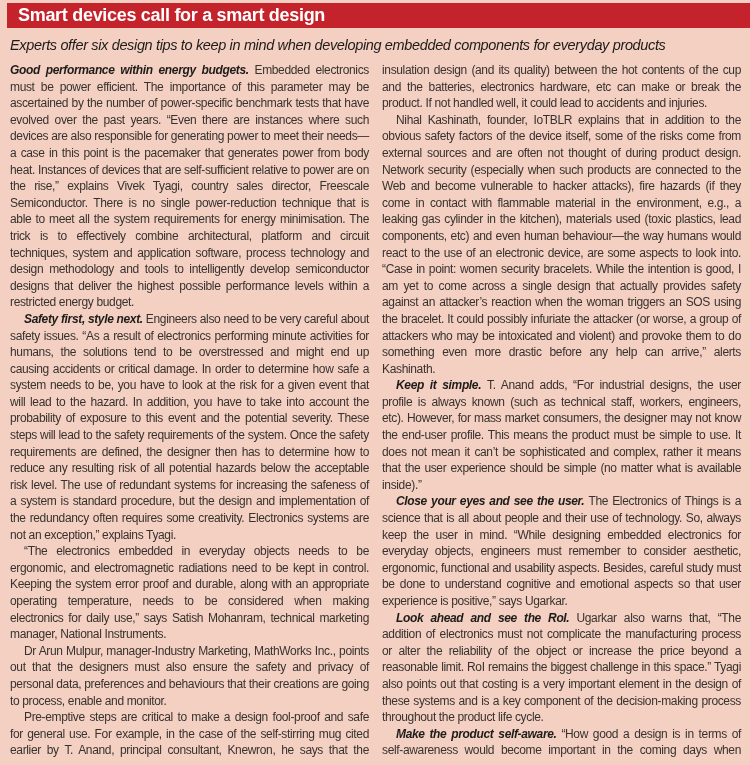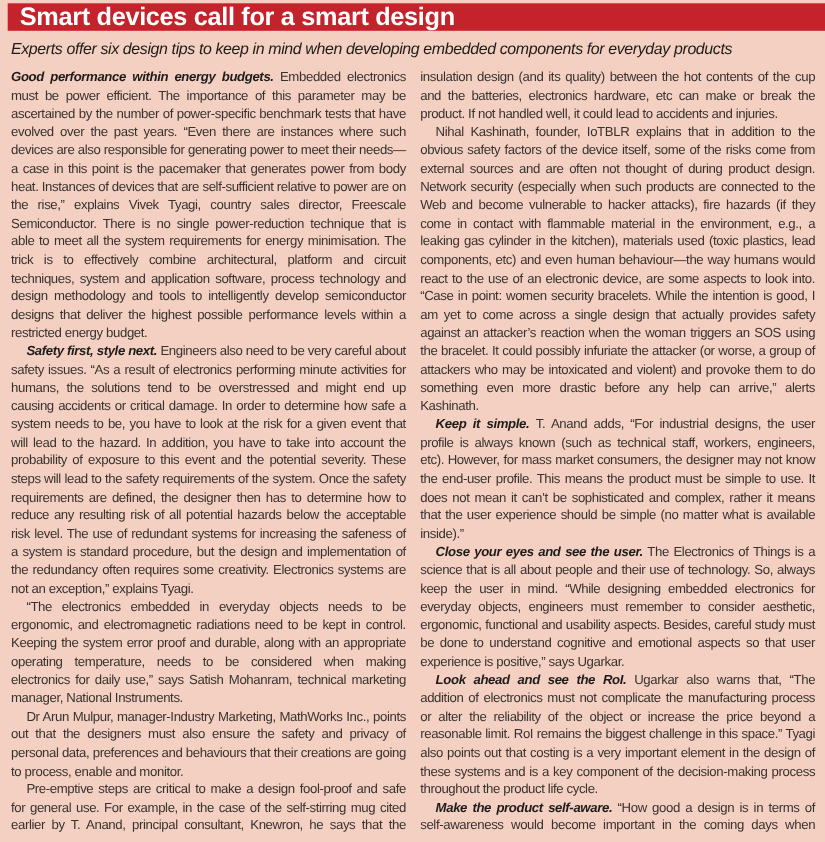--- a/index.html
+++ b/index.html
@@ -19,21 +19,21 @@
   .banner{
     margin:3px 0 0 7px;
     height:25px;
     background:var(--banner);
     display:flex;
     align-items:center;
     padding-left:11px;
   }
   .banner h1{
     color:var(--title);
-    font-size:23px;
+    font-size:18px;
     font-weight:bold;
     letter-spacing:-0.3px;
     white-space:nowrap;
   }
   .subtitle{
     margin:9px 10px 0 10px;
     font-style:italic;
     font-size:14.5px;
     letter-spacing:-0.35px;
     color:var(--ink-dark);

